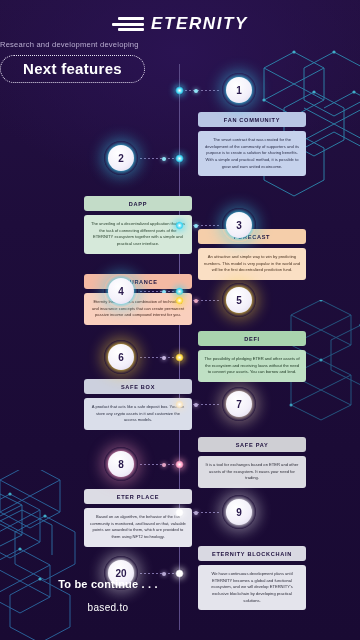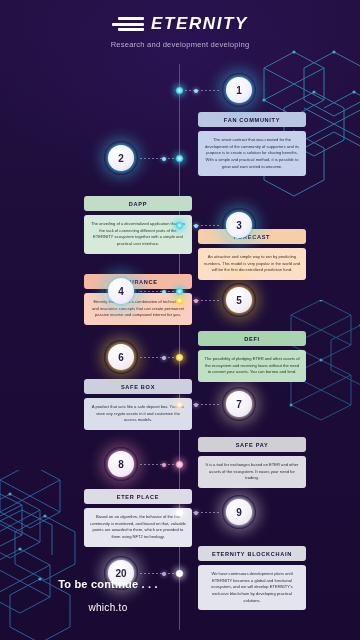--- a/index.html
+++ b/index.html
@@ -18,21 +18,21 @@
   }
 
   
   .lattice { position:absolute; opacity:.85; pointer-events:none; }
   .lat-tr { top:48px; right:-14px; }
   .lat-mr { top:300px; right:-26px; }
   .lat-bl { bottom:60px; left:-28px; }
   .lat-ml { top:470px; left:-20px; }
 
   
-  .header { position:relative; padding-top:14px; text-align:center; z-index:5; }
+  .header { position:relative; padding-top:14px; z-index:5; }
   .logo-row { display:flex; align-items:center; justify-content:center; gap:7px; }
   .logo-mark { display:flex; flex-direction:column; gap:2.5px; }
   .logo-mark i { display:block; height:3px; background:#fff; border-radius:1px; }
   .logo-mark i:nth-child(1){ width:26px; margin-left:6px; }
   .logo-mark i:nth-child(2){ width:32px; }
   .logo-mark i:nth-child(3){ width:26px; margin-left:6px; }
   .logo-text {
     color:#fff; font-size:17px; font-weight:bold; font-style:italic;
     letter-spacing:1.6px;
   }
@@ -173,20 +173,23 @@
   <div class="header">
     <div class="logo-row">
       <span class="logo-mark">
         <i></i>
           <i></i>
           <i></i>
       </span>
       <span class="logo-text">ETERNITY</span>
     </div>
     <div class="subtitle">Research and development developing</div>
+    <div class="pill">
+      <span class="pill-text">Next features</span>
+    </div>
   </div>
 
   <div class="spine"></div>
 
   <div id="rows">
       <div class="spine-dot" style="top: 85.5px; background: radial-gradient(circle, rgb(255, 255, 255) 0%, rgb(57, 214, 245) 45%, rgba(0, 0, 0, 0) 78%); box-shadow: rgb(57, 214, 245) 0px 0px 7px;"></div>
       <div class="node" style="left: 222px; top: 73px; background: radial-gradient(circle, rgb(57, 214, 245) 40%, rgba(29, 15, 61, 0) 72%); box-shadow: rgba(57, 214, 245, 0.4) 0px 0px 14px 3px;">
         <span>1</span>
       </div>
       <div class="connector" style="top: 90px; left: 184.5px; width: 34.5px;"></div>
@@ -278,16 +281,16 @@
       <div class="spine-dot" style="top: 568.5px; background: radial-gradient(circle, rgb(255, 255, 255) 0%, rgb(255, 255, 255) 45%, rgba(0, 0, 0, 0) 78%); box-shadow: rgb(255, 255, 255) 0px 0px 7px;"></div>
       <div class="node" style="left: 104px; top: 556px; background: radial-gradient(circle, rgb(255, 255, 255) 40%, rgba(29, 15, 61, 0) 72%); box-shadow: rgba(255, 255, 255, 0.4) 0px 0px 14px 3px;">
         <span>20</span>
       </div>
       <div class="connector" style="top: 573px; left: 140px; width: 35.5px;"></div>
       <div class="conn-dot" style="top: 571.5px; left: 161.5px; background: rgb(183, 169, 212); box-shadow: rgb(183, 169, 212) 0px 0px 4px;"></div>
     </div>
 
   <div class="footer" style="top:578px;padding-left:37px;">
     <div class="tbc">To be continue . . .</div>
-    <div class="site">which.to</div>
+    <div class="site">based.to</div>
   </div>
 
 </div>
 
 </body></html>

